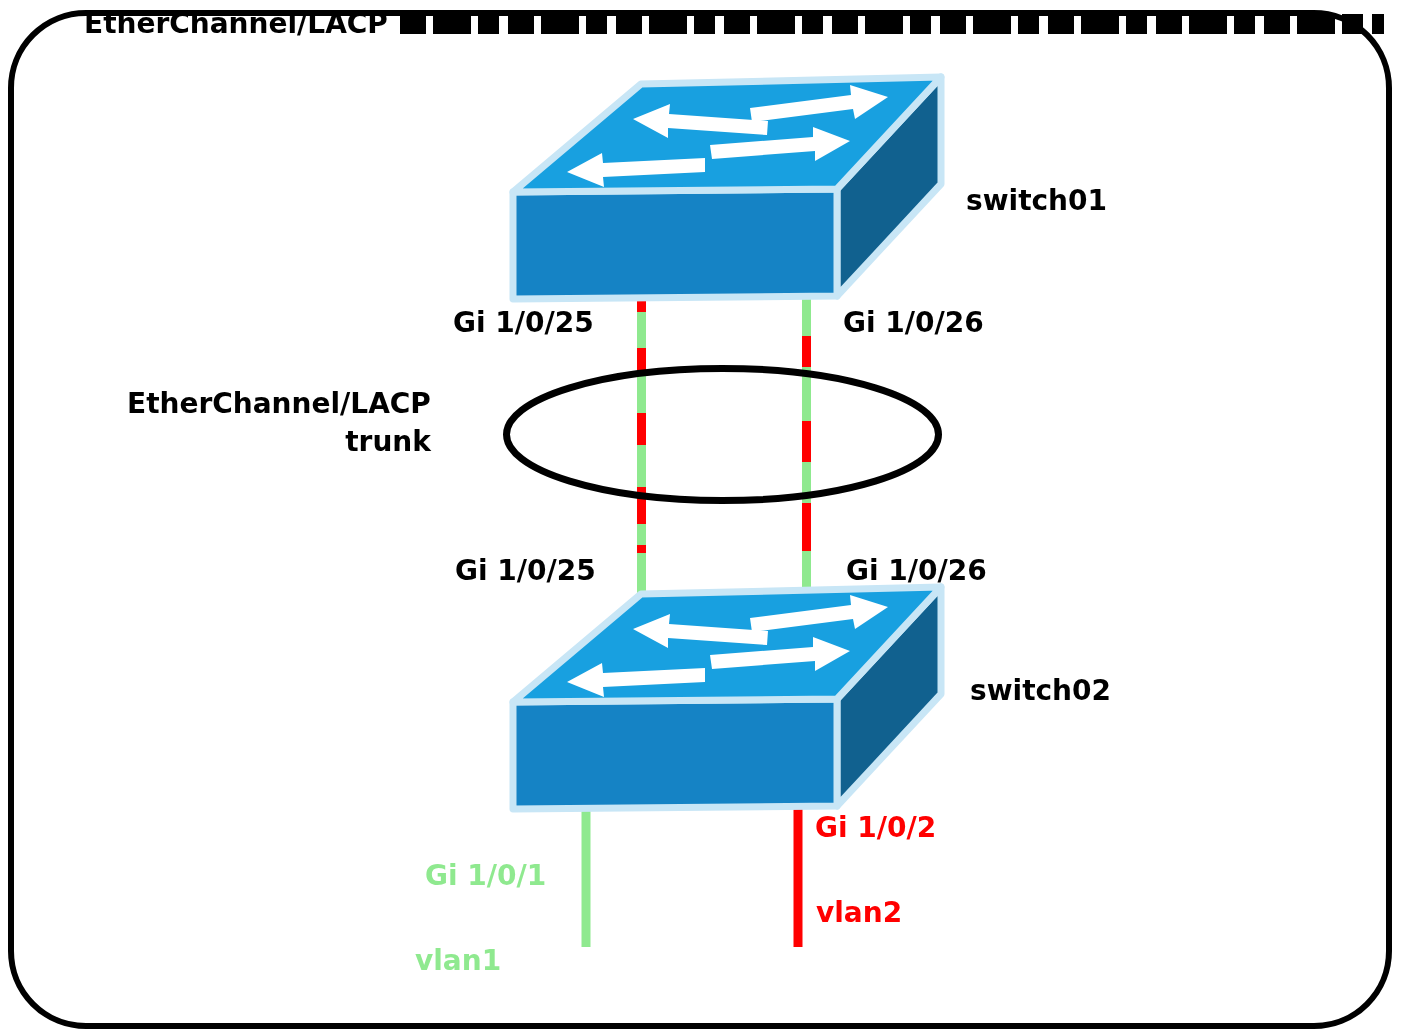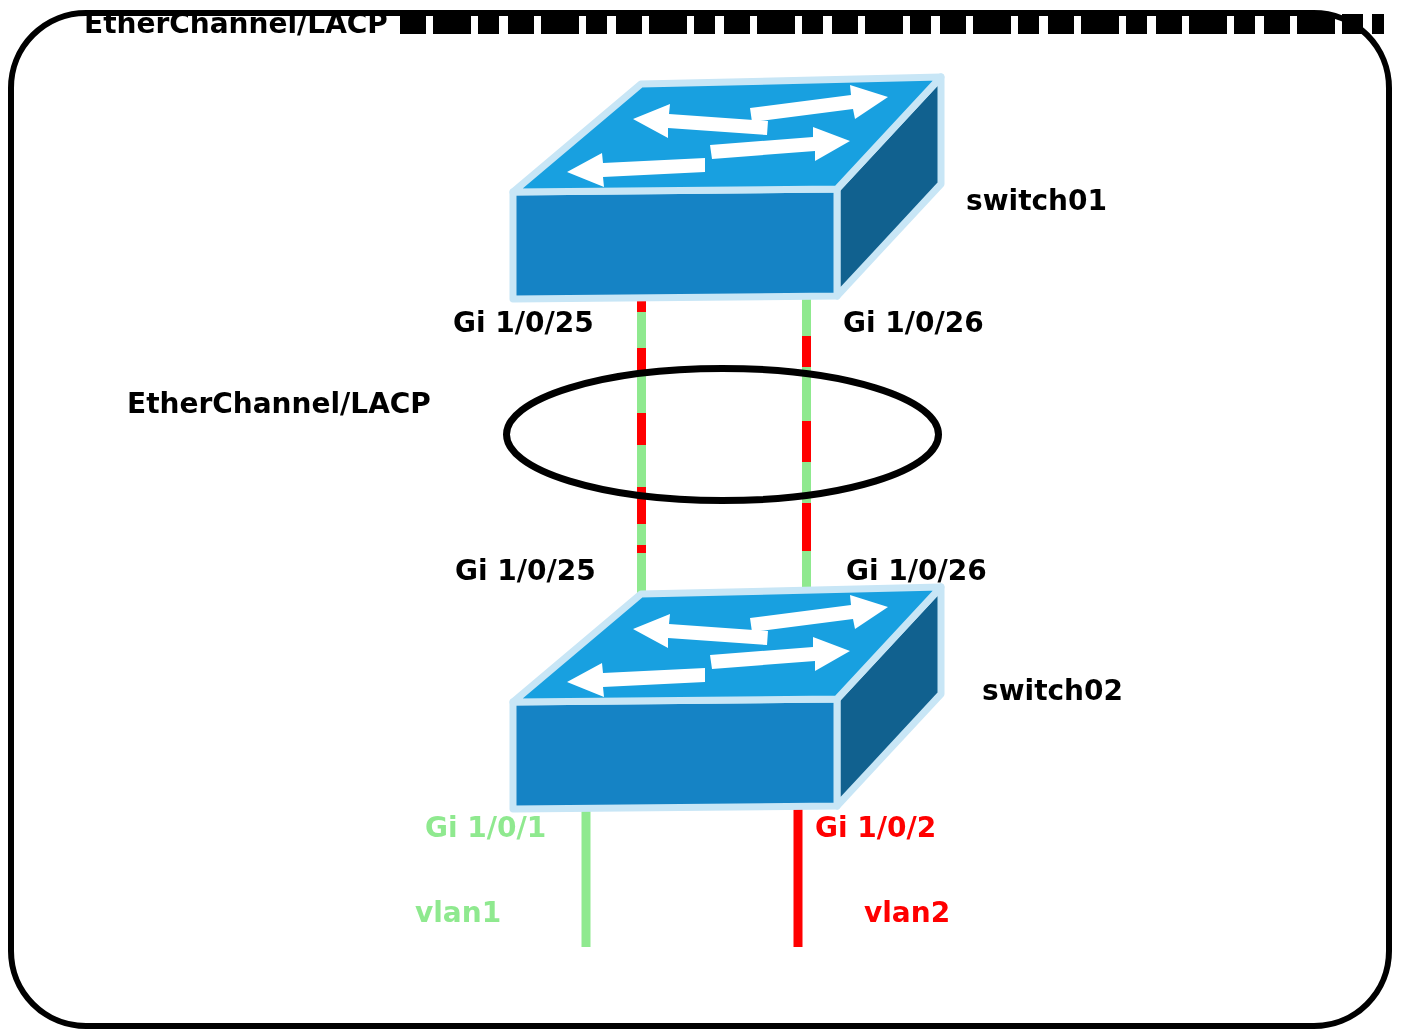--- a/index.html
+++ b/index.html
@@ -30,21 +30,21 @@
   #switch01-box{left:505px;top:68px;}
   #switch02-box{left:505px;top:578px;}
   .sw-side{fill:var(--sw-side);stroke:var(--sw-outline);stroke-width:7;stroke-linejoin:round;}
   .sw-front{fill:var(--sw-front);stroke:var(--sw-outline);stroke-width:7;stroke-linejoin:round;}
   .sw-top{fill:var(--sw-top);stroke:var(--sw-outline);stroke-width:7;stroke-linejoin:round;}
   .sw-arrow{fill:var(--arrow);}
 
   #diagram-svg{position:absolute;left:0;top:0;z-index:1;}
   .switch-box{z-index:2;}
   .label{position:absolute;z-index:3;font-weight:bold;font-size:28px;color:var(--ink);white-space:nowrap;text-align:right;}
-  .label.green{color:var(--green);}
+  .label.green{color:var(--green);margin-top:48px;}
   .label.red{color:var(--red);}
   .annotation{line-height:38px;}
   .ellipse-stroke{fill:none;stroke:#000;stroke-width:7;}
 </style>
 </head>
 <body>
 
 <div id="canvas" style="background: rgb(255, 255, 255); padding-left: 32px;">
 
   <svg id="diagram-svg" width="1402" height="1033" viewBox="0 0 1402 1033">
@@ -97,29 +97,30 @@
       <polygon class="sw-front" points="8,124 332,121 332,228 8,231"></polygon>
       <polygon class="sw-top" points="8,124 136,16 436,9 332,121"></polygon>
       <polygon class="sw-arrow" points="247,54 348,41 350,51 383,29 345,17 346,27 245,40"></polygon>
       <polygon class="sw-arrow" points="207,91 310,83 310,93 345,73 308,59 308,69 205,77"></polygon>
       <polygon class="sw-arrow" points="263,53 164,46 165,36 128,51 163,70 163,60 262,67"></polygon>
       <polygon class="sw-arrow" points="200,90 98,95 97,85 62,104 99,119 98,109 200,104"></polygon>
     </svg>
   </div>
 
   <div class="label" style="left:966px;top:184px;">switch01</div>
-  <div class="label" style="left:970px;top:674px;margin-left:12px;">switch02</div>
+  <div class="label" style="left:970px;top:674px;">switch02</div>
 
   <div class="label" style="left:453px;top:306px;">Gi 1/0/25</div>
   <div class="label" style="left:843px;top:306px;">Gi 1/0/26</div>
   <div class="label" style="left:455px;top:554px;">Gi 1/0/25</div>
   <div class="label" style="left:846px;top:554px;">Gi 1/0/26</div>
 
   <div class="label annotation" style="left:127px;top:385px;">
     <div>EtherChannel/LACP</div>
+    <div>trunk</div>
   </div>
 
   <div class="label green" style="left:425px;top:811px;">Gi 1/0/1</div>
   <div class="label red" style="left:815px;top:811px;">Gi 1/0/2</div>
   <div class="label green" style="left:415px;top:896px;">vlan1</div>
-  <div class="label red" style="left:864px;top:896px;">vlan2</div>
+  <div class="label red" style="left:816px;top:896px;">vlan2</div>
 
 </div>
 
 </body></html>

